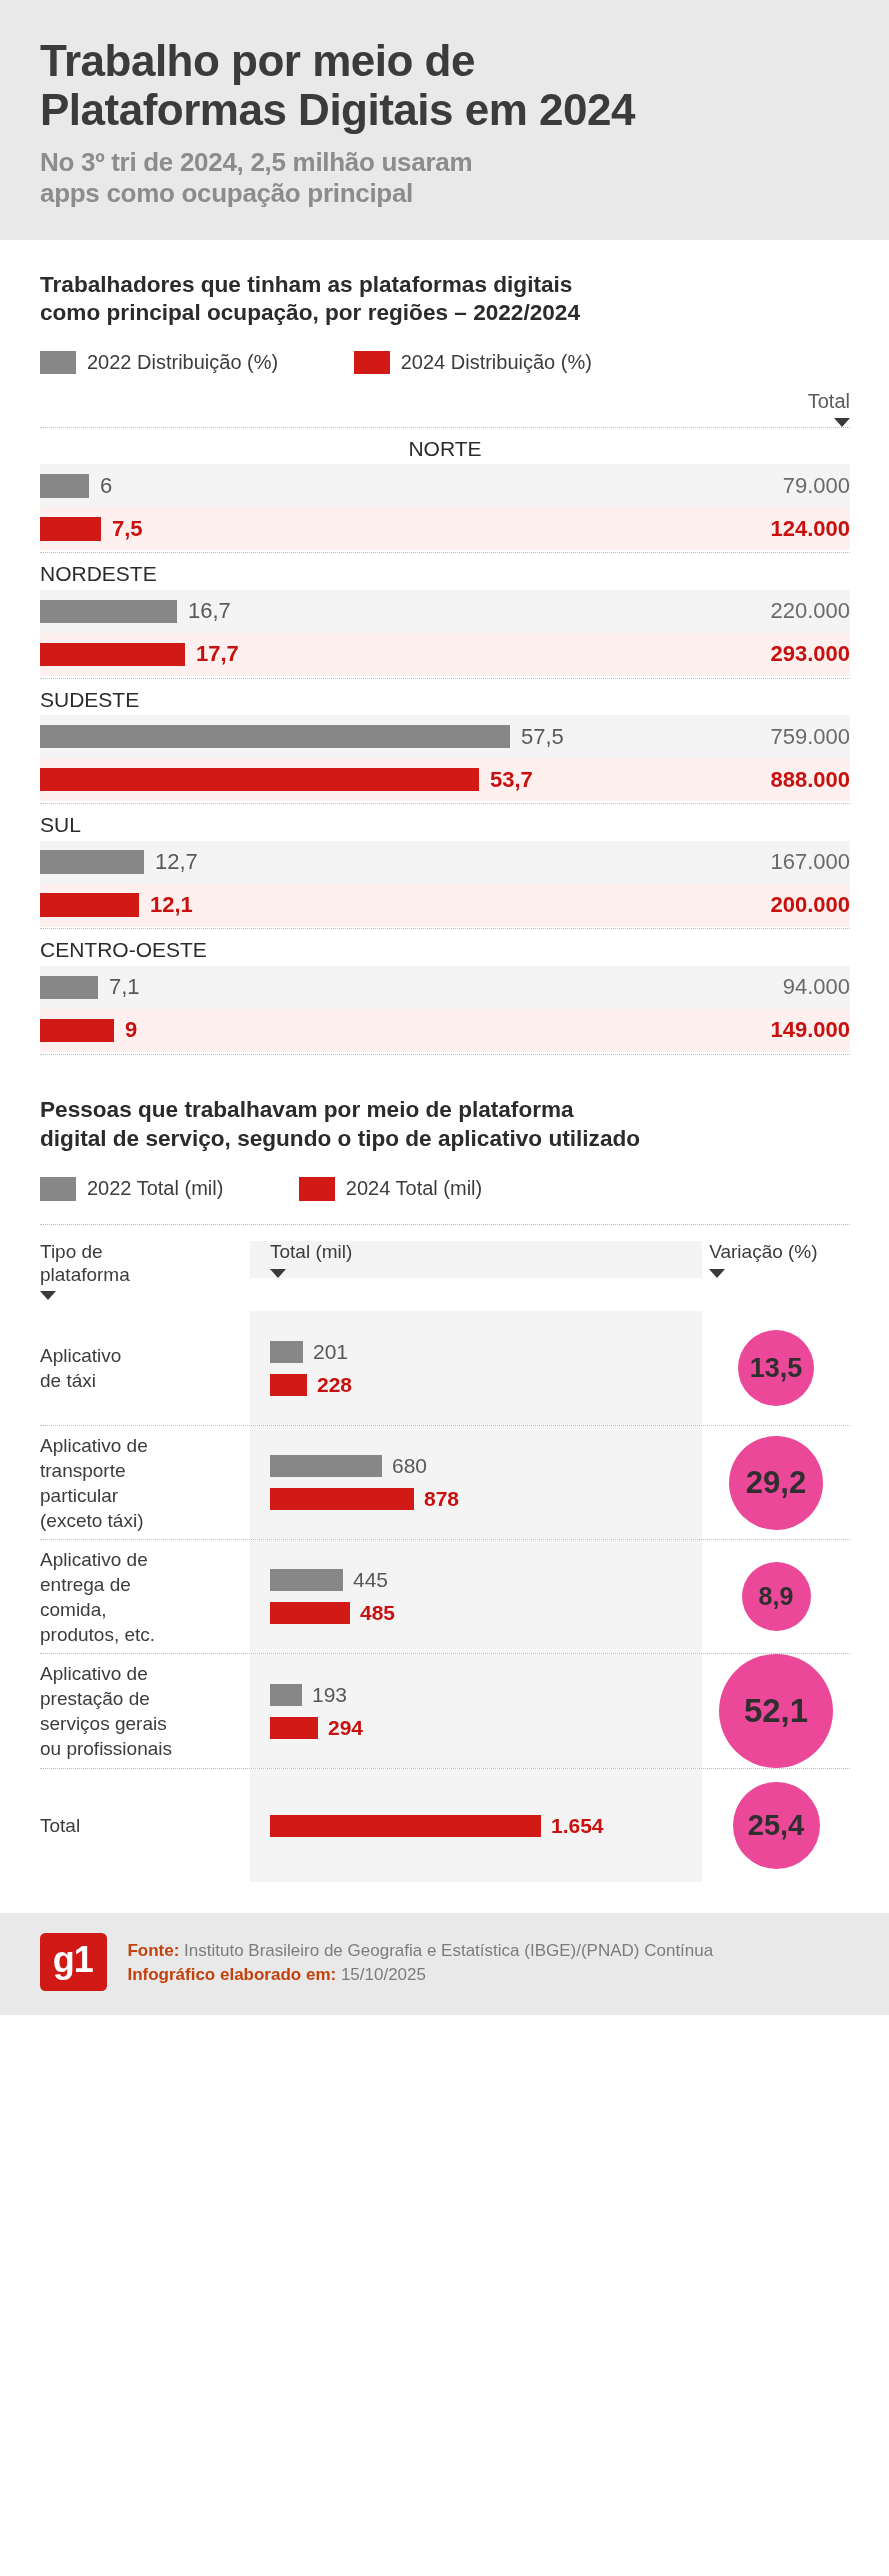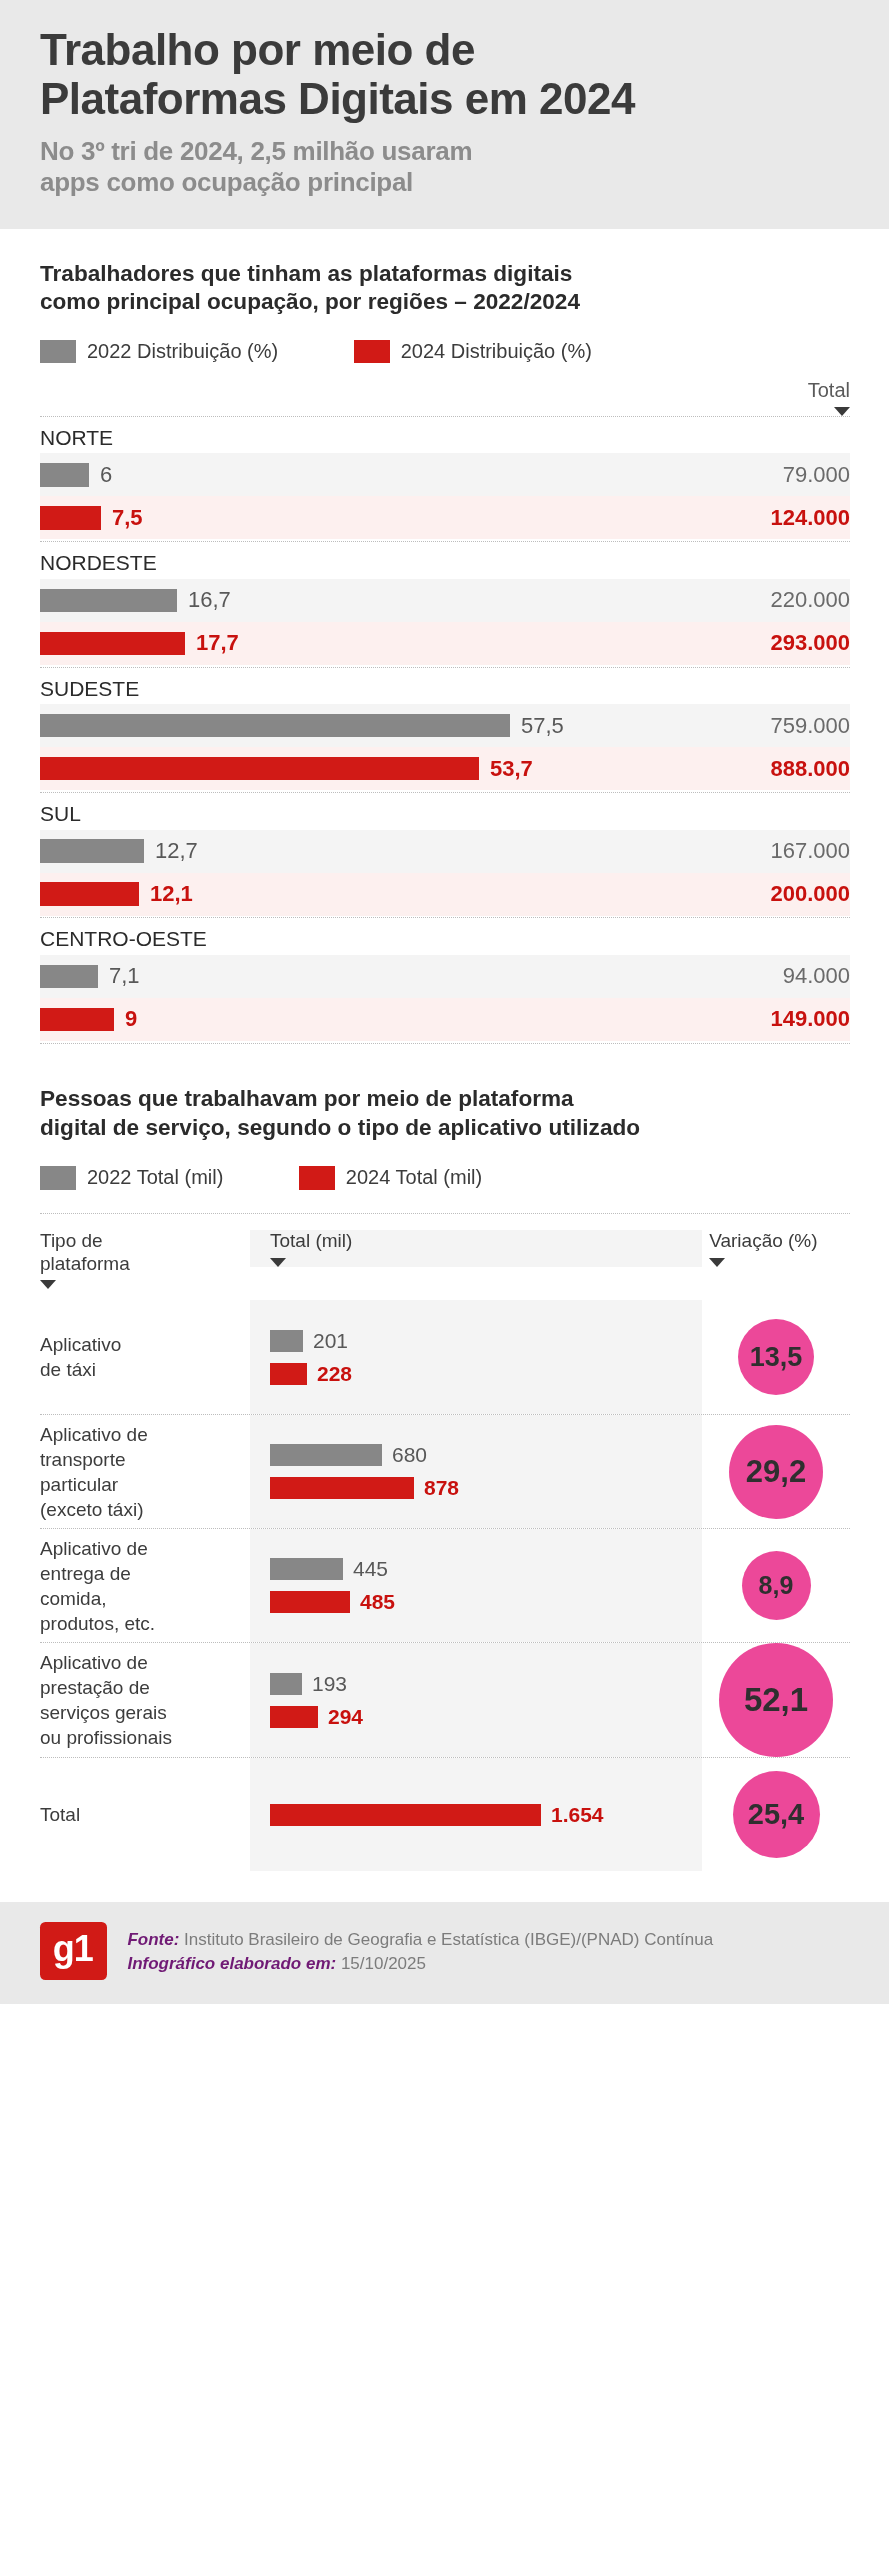--- a/index.html
+++ b/index.html
@@ -12,21 +12,21 @@
     position: relative;
     width: 890px;
     min-height: 2576px;
     background: #ffffff;
     overflow: hidden;
   }
 
   
   .header {
     background: #e9e9e9;
-    padding: 25px 40px 31px 40px;
+    padding: 36px 40px 31px 40px;
   }
   .title {
     font-size: 44px;
     line-height: 1.12;
     font-weight: bold;
     color: #3b3b3b;
     letter-spacing: -0.5px;
   }
   .subtitle {
     margin-top: 12.7px;
@@ -72,21 +72,21 @@
   .total-head .tx { font-size: 20px; color: #5a5a5a; }
   .caret {
     width: 0; height: 0;
     border-left: 8.1px solid transparent;
     border-right: 8.1px solid transparent;
     border-top: 9px solid #3a3a3a;
     margin-top: 4.5px;
   }
 
   .region-block { border-bottom: 0.9px dotted #bdbdbd; padding-bottom: 1.8px; }
-  .region-block:first-of-type { border-top: 0.9px dotted #bdbdbd; }
+  .region-block:first-of-type { border-top: 0.9px dotted #bdbdbd; text-align: center; }
   .region-name {
     font-size: 21px;
     color: #2b2b2b;
     padding: 9px 0 3.6px 0;
   }
   .row {
     position: relative;
     height: 43px;
     display: flex;
     align-items: center;
@@ -198,21 +198,21 @@
     font-weight: bold;
     font-size: 36px;
     line-height: 1;
     padding: 9px 14.5px 12.7px 12.7px;
     border-radius: 5.4px;
     flex: 0 0 auto;
     letter-spacing: -0.9px;
   }
   .foot-lines { padding-top: 5.4px; }
   .foot-line { font-size: 17px; color: #7c7c7c; line-height: 1.45; }
-  .foot-line b { color: #701a75; font-style: italic; }
+  .foot-line b { color: #c2410c; }
 </style>
 </head>
 <body>
 
 <div id="page">
 
   <div class="header">
     <div class="title">
       <div>Trabalho por meio de</div>
       <div>Plataformas Digitais em 2024</div>

